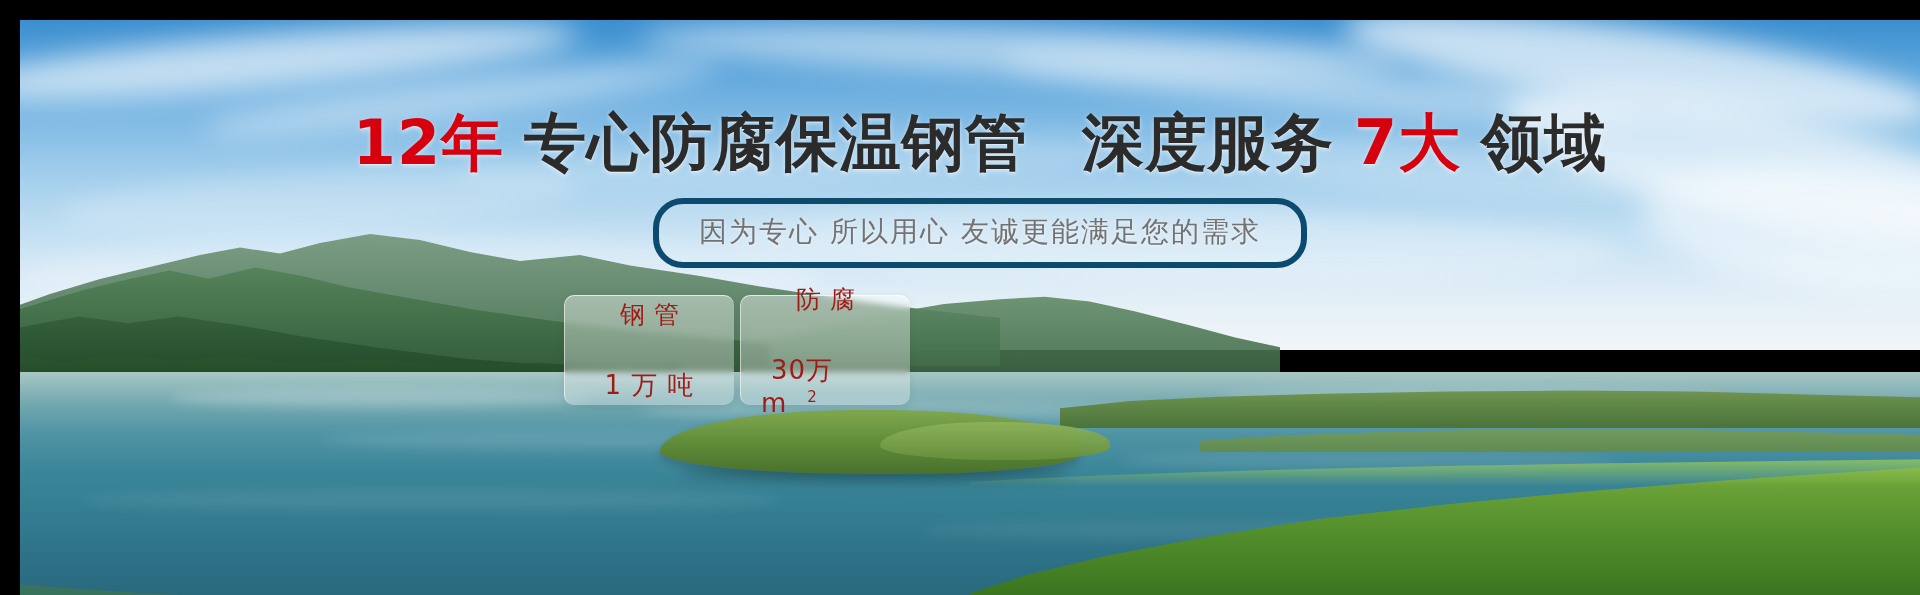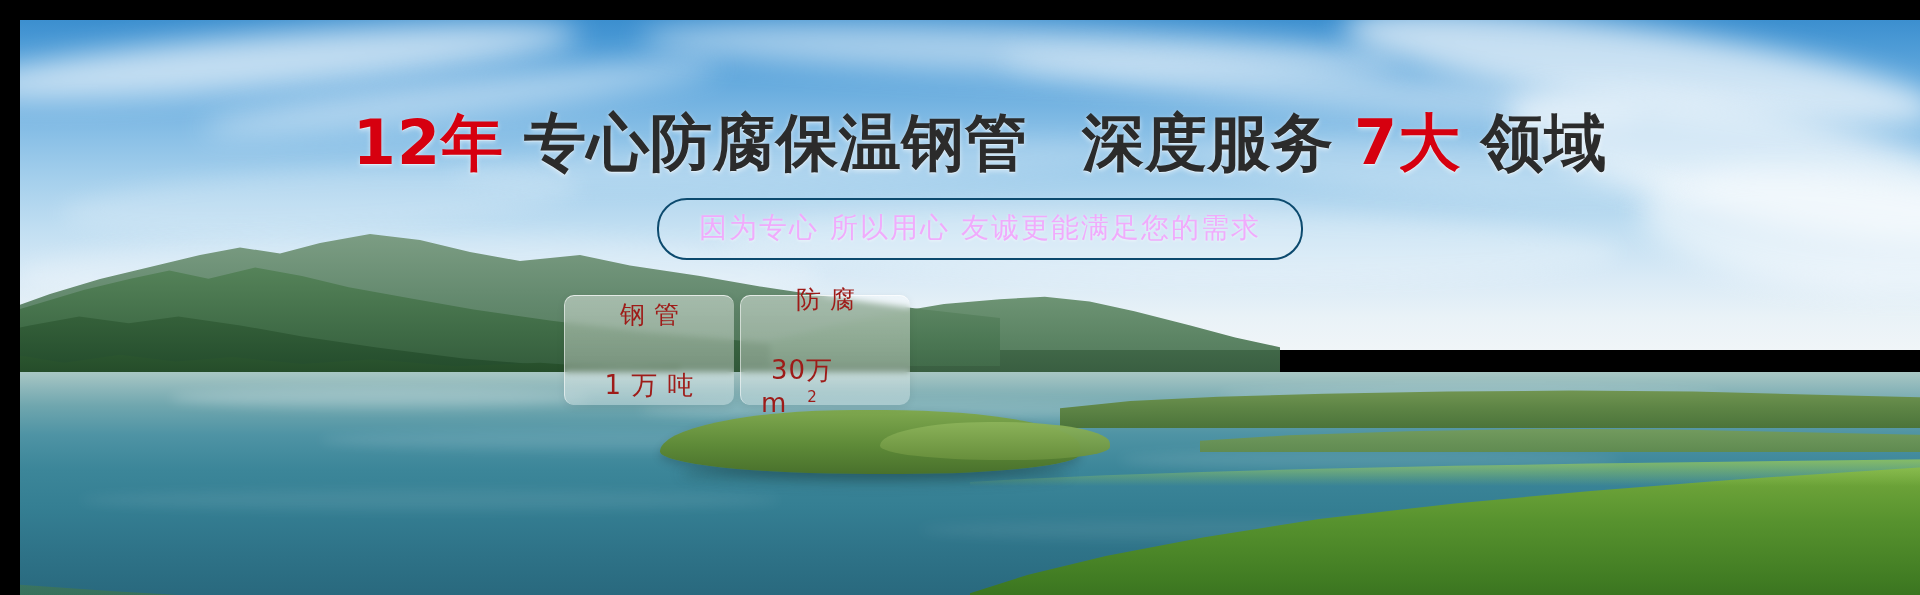--- a/index.html
+++ b/index.html
@@ -155,24 +155,24 @@
   }
   .hl-red  { color:#d6000f; }
   .hl-dark { color:#2b2b2b; }
   .hl-gap  { display:inline-block; width:34px; }
 
   .subtitle-wrap {
     position:absolute; left:0; top:168px; width:1920px;
     display:flex; justify-content:center;
   }
   .subtitle {
-    border:2px solid #0c4a6e;
+    border:6px solid #0c4a6e;
     border-radius:30px;
     padding:9px 40px 11px;
-    font-size:28px; color:#f0abfc; letter-spacing:2px;
+    font-size:28px; color:#737373; letter-spacing:2px;
     font-family:"DejaVu Sans","Liberation Sans",sans-serif;
     background:rgba(255,255,255,.10);
     text-shadow:0 1px 3px rgba(255,255,255,.6);
     white-space:nowrap;
   }
 
   
   .cards {
     position:absolute; left:534px; top:265px;
     display:flex; gap:6px;

